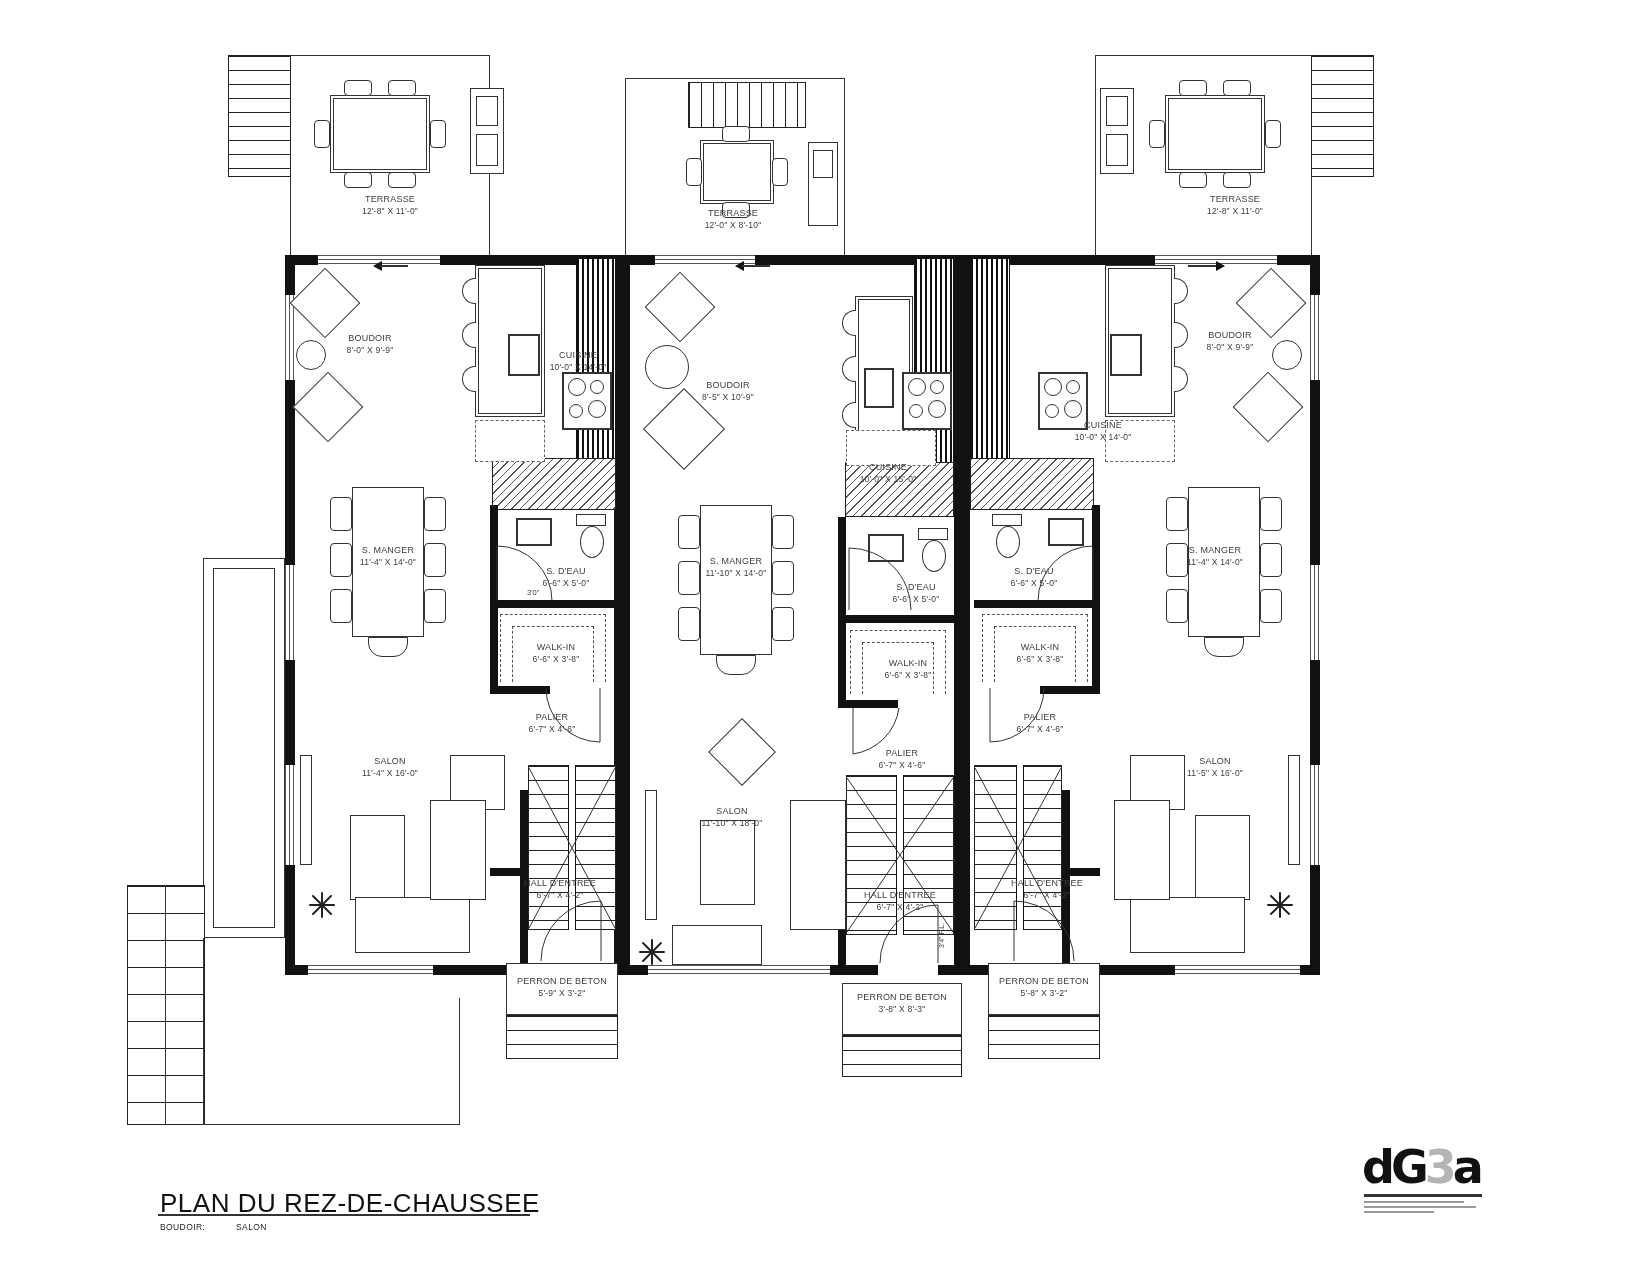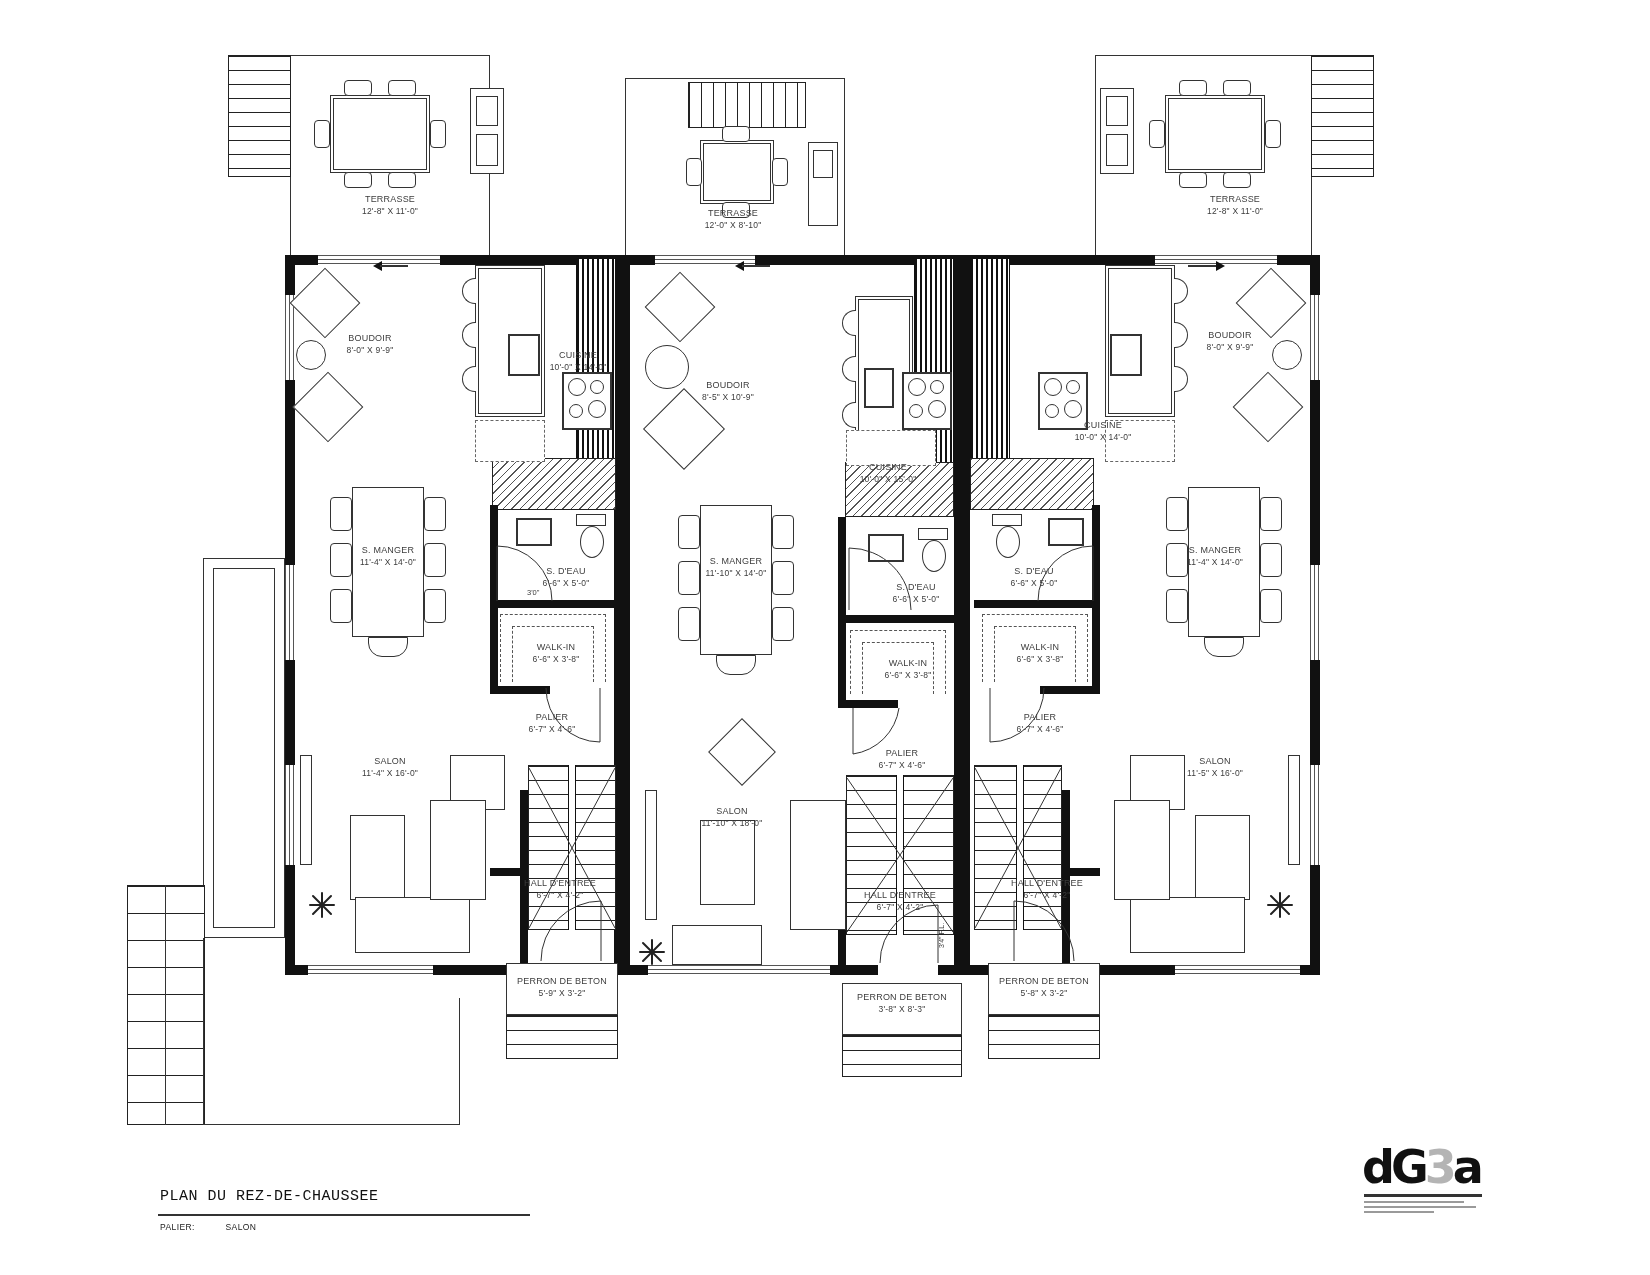--- a/index.html
+++ b/index.html
@@ -34,21 +34,21 @@
           border-radius:13px 0 0 13px;background:#fff;box-sizing:border-box;}
   .stoolR{position:absolute;width:14px;height:26px;border:1px solid #333;border-left:none;
           border-radius:0 13px 13px 0;background:#fff;box-sizing:border-box;}
   .rot45{transform:rotate(45deg);}
   .circle{border-radius:50%;}
   .burner{position:absolute;border:1px solid #333;border-radius:50%;background:#fff;}
   .winH{position:absolute;background:repeating-linear-gradient(to bottom,#555 0 1px,transparent 1px 4px) #fff;}
   .winV{position:absolute;background:repeating-linear-gradient(to right,#555 0 1px,transparent 1px 4px) #fff;}
   .arrowL{position:absolute;width:0;height:0;border:5px solid transparent;border-right:9px solid #111;}
   .arrowR{position:absolute;width:0;height:0;border:5px solid transparent;border-left:9px solid #111;}
-  .title{position:absolute;font-size:15px;color:#111;letter-spacing:.5px;font-family:Liberation Mono, monospace;}
+  .title{position:absolute;font-size:26px;color:#111;letter-spacing:.5px;}
   .scaleRow{position:absolute;font-size:8.5px;color:#222;letter-spacing:.4px;}
   .logoTxt{position:absolute;font-weight:900;font-size:46px;letter-spacing:-4px;color:#111;
            font-family:"DejaVu Sans",sans-serif;}
   .logoTxt .g3{color:#b4b4b4;}
   .vertNote{position:absolute;font-size:7px;color:#3c3c3c;transform:rotate(-90deg);transform-origin:left top;white-space:nowrap;}
 </style>
 </head>
 <body>
 
 <div class="canvas">
@@ -428,21 +428,21 @@
     <div class="dims">6'-7" X 4'-2"</div>
   </div>
   <div class="lbl" style="left:1044px;top:976px;">
     <div>PERRON DE BETON</div>
     <div class="dims">5'-8" X 3'-2"</div>
   </div>
 
   <div class="title" style="left:160px;top:1188px;">PLAN DU REZ-DE-CHAUSSEE</div>
   <div class="ln" style="left:158px;top:1214px;width:372px;height:2px;"></div>
   <div class="scaleRow" style="left:160px;top:1222px;">
-    <span>PALIER:</span>
+    <span>BOUDOIR:</span>
     <span style="margin-left:28px;">SALON</span>
   </div>
 
   <div class="logoTxt" style="left:1362px;top:1140px;">
     <span>dG</span><span class="g3">3</span><span>a</span>
   </div>
   <div class="ln" style="left:1364px;top:1194px;width:118px;height:3px;"></div>
   <div class="abs" style="left:1364px;top:1201px;width:118px;">
     <div style="height:2px;background:#9a9a9a;margin-bottom:3px;width:100px;"></div>
     <div style="height:2px;background:#9a9a9a;margin-bottom:3px;width:112px;"></div>

